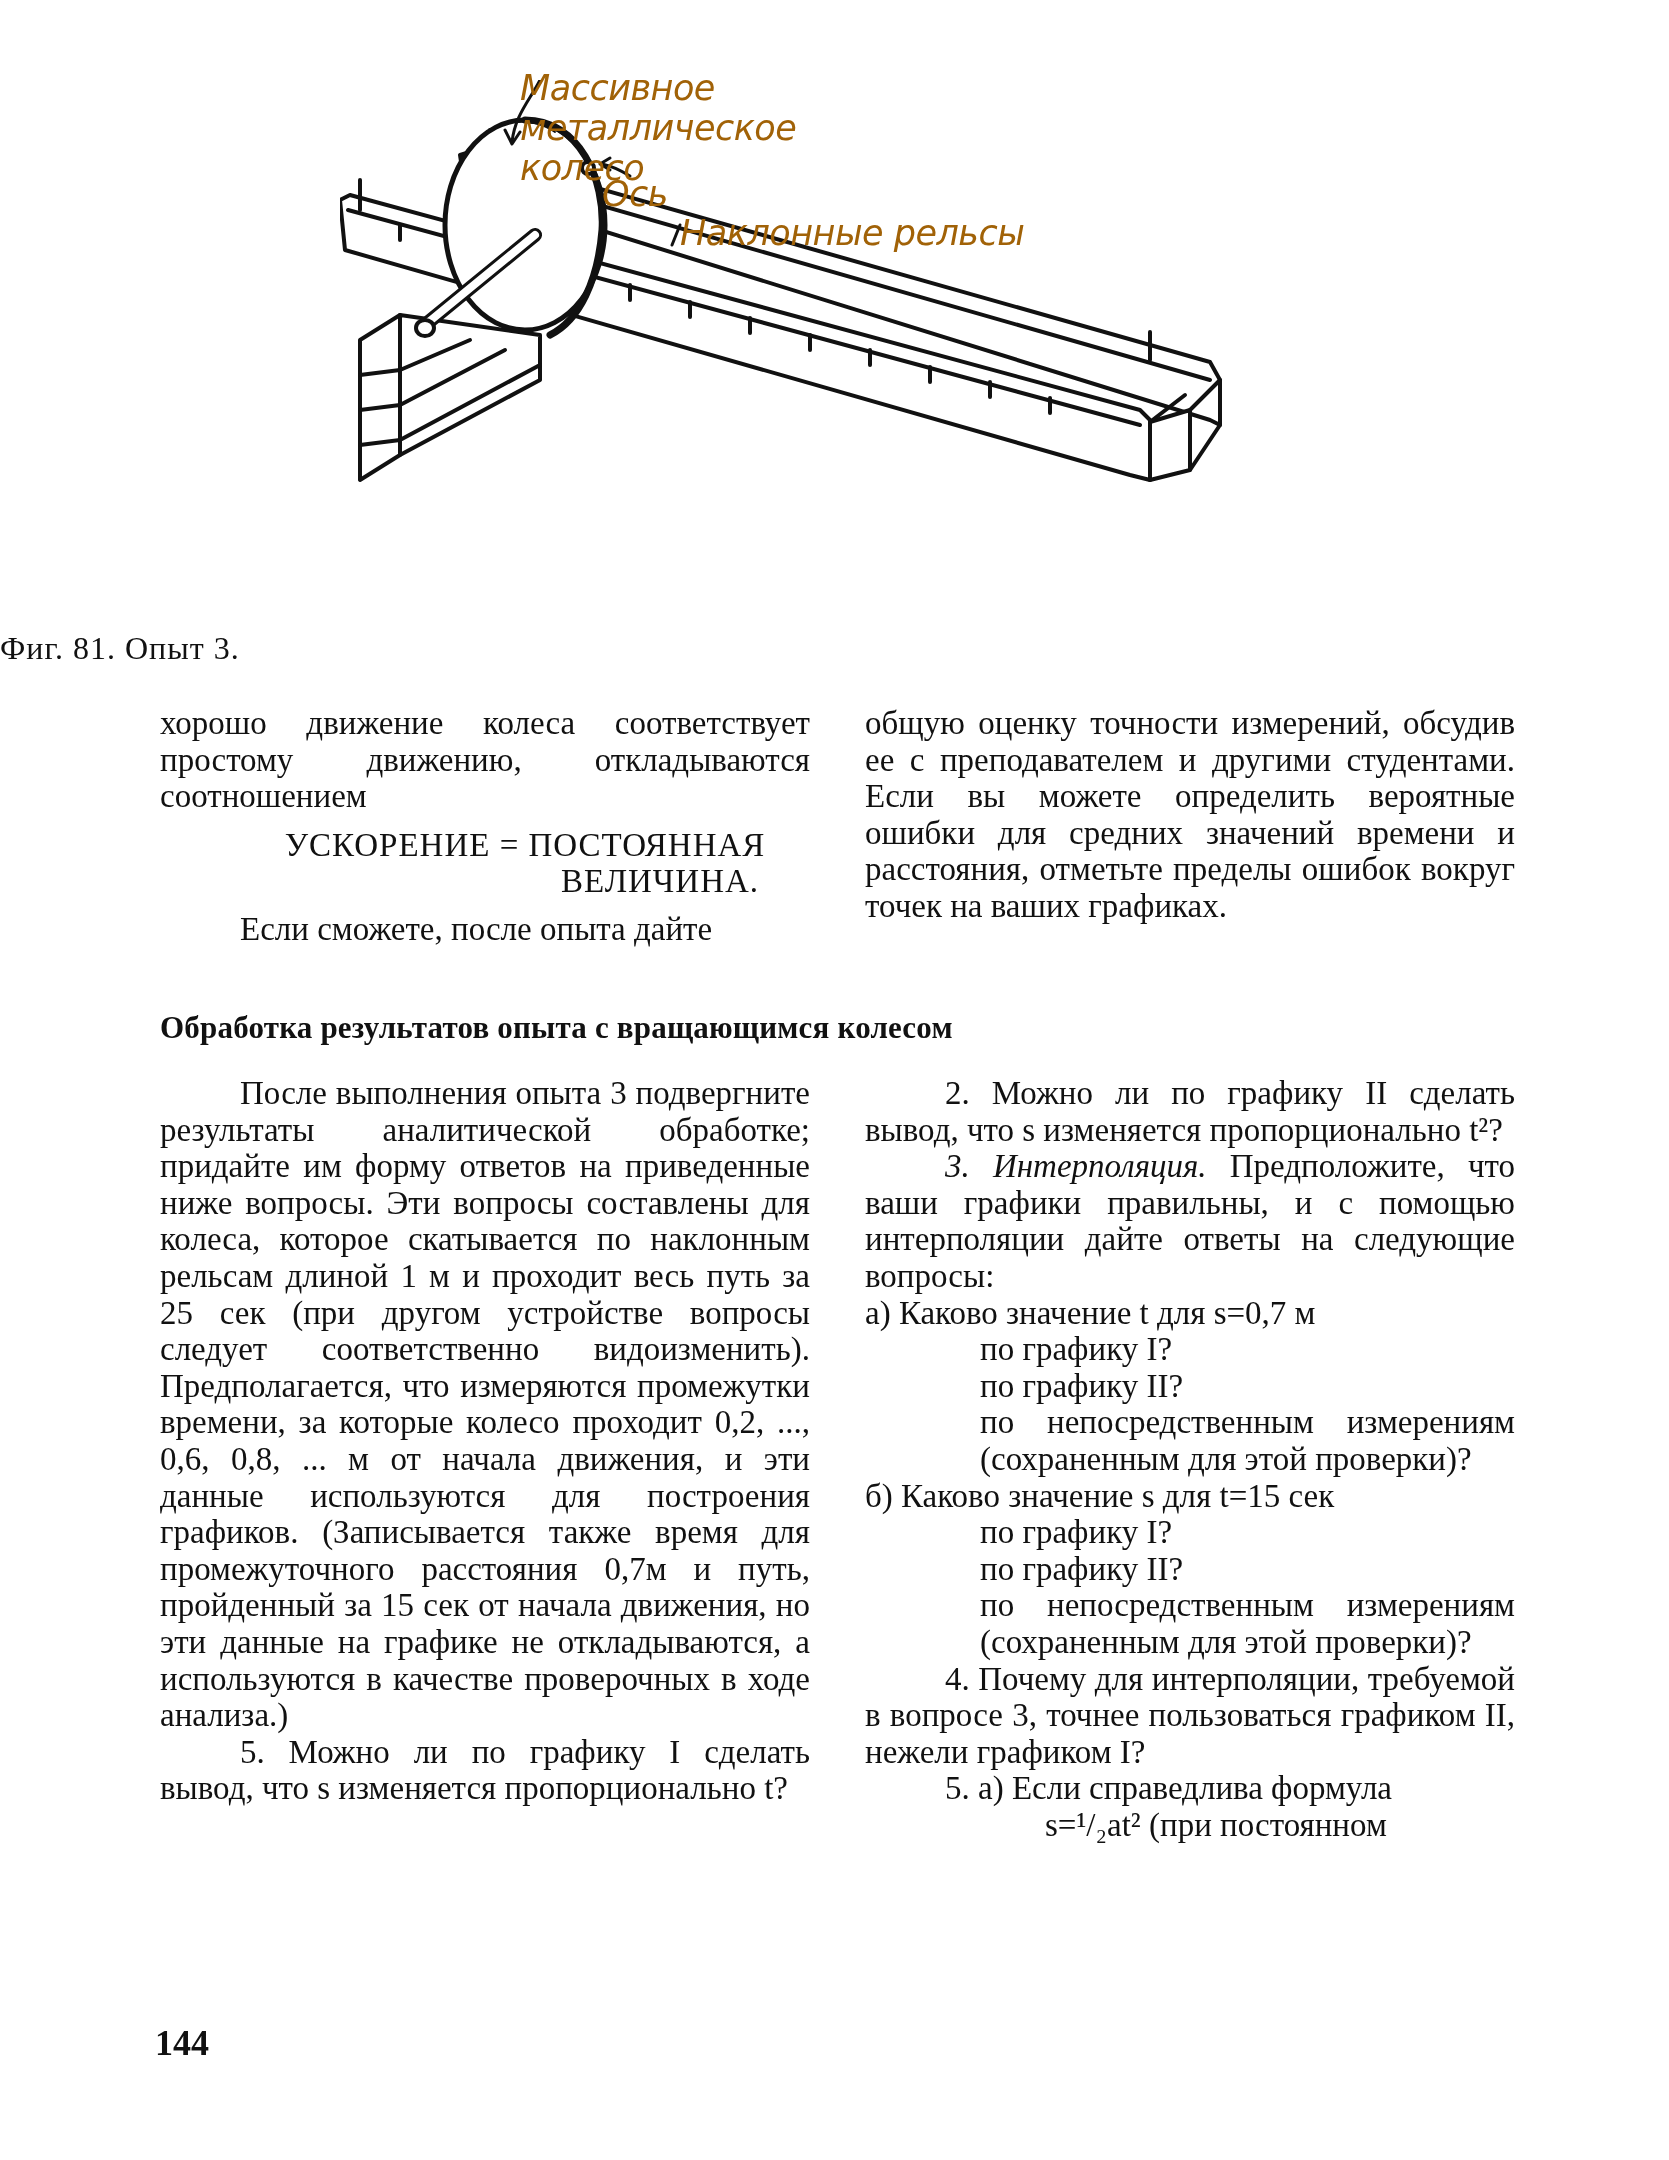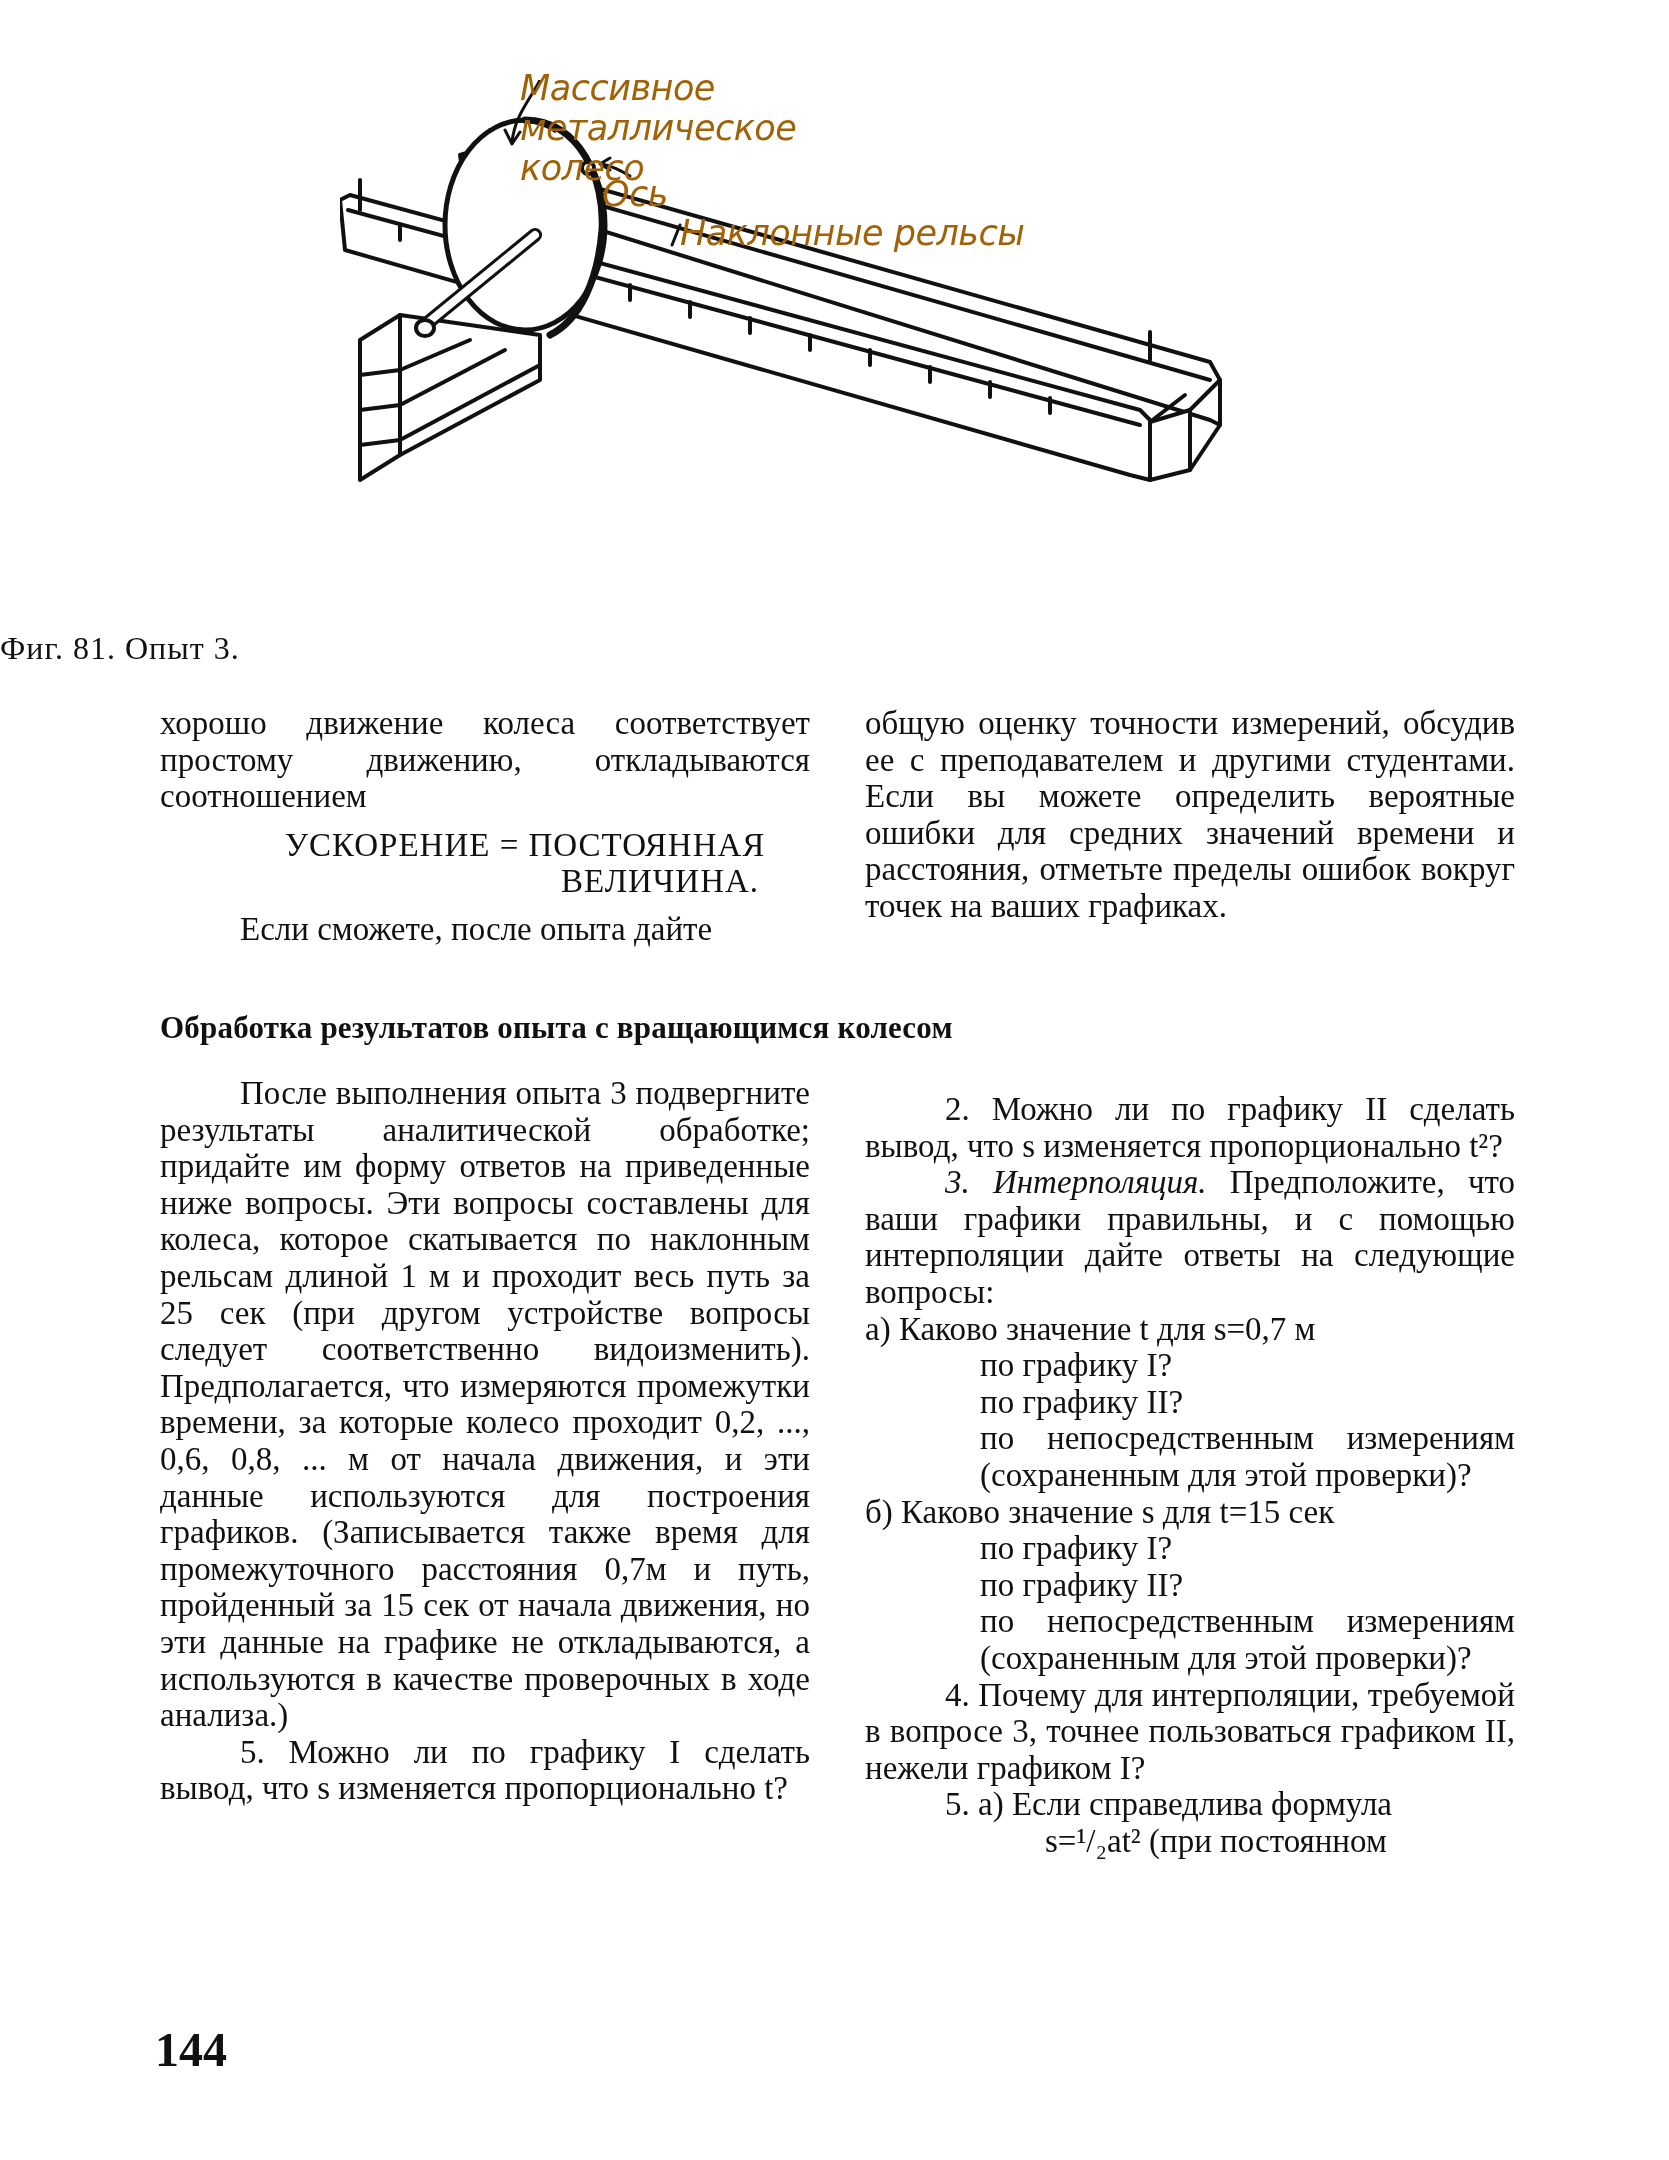--- a/index.html
+++ b/index.html
@@ -9,21 +9,21 @@
   .fig-label { position: absolute; font-family: "DejaVu Sans", sans-serif; font-style: italic; font-size: 35px; line-height: 40px; color: #a16207; letter-spacing: -0.5px; }
   .caption { position: absolute; top: 630px; left: 0; width: 1669px; text-align: left; font-size: 32px; letter-spacing: 1px; }
   .col { position: absolute; font-size: 33px; line-height: 36.6px; text-align: justify; }
   .col p { margin: 0; }
   .indent { text-indent: 80px; }
   .center-eq { text-align: center; padding-left: 80px; letter-spacing: 1px; margin: 12px 0 !important; line-height: 36px; }
   .eq-line2 { padding-left: 270px; }
   .heading { position: absolute; left: 160px; top: 1010px; font-weight: bold; font-size: 31px; letter-spacing: 0.2px; }
   .sub { padding-left: 115px; text-align: justify; }
   .hang { padding-left: 55px; text-indent: -55px; }
-  .page-num { position: absolute; left: 155px; top: 2022px; font-weight: bold; font-size: 48px; }
+  .page-num { position: absolute; left: 155px; top: 2022px; font-weight: bold; font-size: 36px; }
 </style>
 </head>
 <body>
 
 <div class="figure">
   <svg width="1000" height="540" viewBox="0 0 1000 540" fill="none" stroke="#111" stroke-width="4" stroke-linejoin="round" stroke-linecap="round">
 
     <g>
       <polygon points="20,260 60,235 60,375 20,400" fill="#fff"></polygon>
       <polygon points="60,235 200,255 200,300 60,375" fill="#fff"></polygon>
@@ -110,21 +110,21 @@
   <p>общую оценку точности измерений, обсудив ее с преподавателем и другими студентами. Если вы можете определить вероятные ошибки для средних значений времени и расстояния, отметьте пределы ошибок вокруг точек на ваших графиках.</p>
 </div>
 
 <div class="heading">Обработка результатов опыта с вращающимся колесом</div>
 
 <div class="col" style="left:160px; top:1075px; width:650px;">
   <p class="indent">После выполнения опыта 3 подвергните результаты аналитической обработке; придайте им форму ответов на приведенные ниже вопросы. Эти вопросы составлены для колеса, которое скатывается по наклонным рельсам длиной 1 м и проходит весь путь за 25 сек (при другом устройстве вопросы следует соответственно видоизменить). Предполагается, что измеряются промежутки времени, за которые колесо проходит 0,2, ..., 0,6, 0,8, ... м от начала движения, и эти данные используются для построения графиков. (Записывается также время для промежуточного расстояния 0,7м и путь, пройденный за 15 сек от начала движения, но эти данные на графике не откладываются, а используются в качестве проверочных в ходе анализа.)</p>
   <p class="indent">5. Можно ли по графику I сделать вывод, что s изменяется пропорционально t?</p>
 </div>
 
-<div class="col" style="left:865px; top:1075px; width:650px;margin-top:16px;">
+<div class="col" style="left:865px; top:1075px; width:650px;">
   <p class="indent">2. Можно ли по графику II сделать вывод, что s изменяется пропорционально t²?</p>
   <p class="indent">
     <i>3. Интерполяция.</i>
     <span>Предположите, что ваши графики правильны, и с помощью интерполяции дайте ответы на следующие вопросы:</span>
   </p>
   <p class="hang">а) Каково значение t для s=0,7 м</p>
   <p class="sub">по графику I?</p>
   <p class="sub">по графику II?</p>
   <p class="sub">по непосредственным измерениям (сохраненным для этой проверки)?</p>
   <p class="hang">б) Каково значение s для t=15 сек</p>

